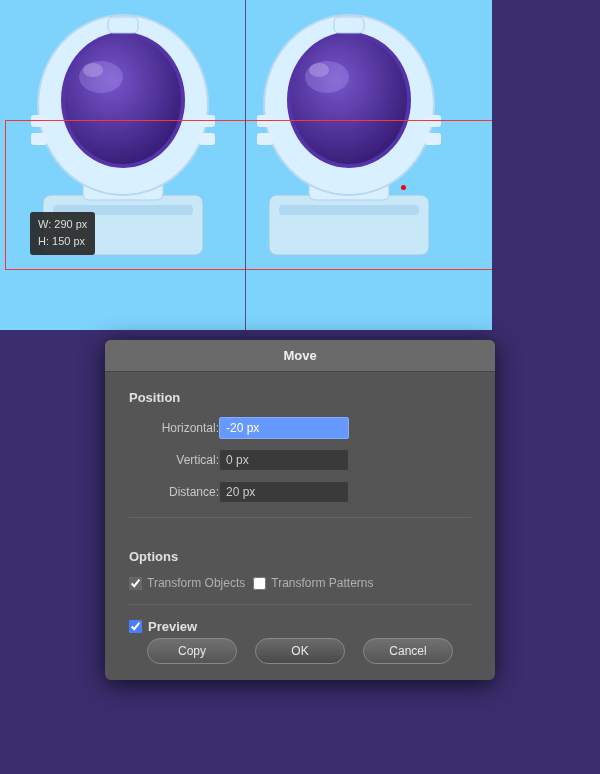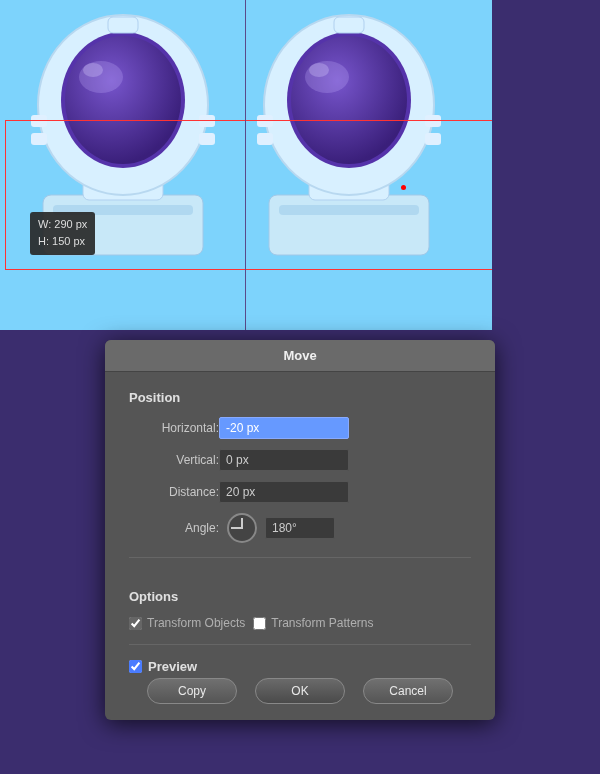--- a/index.html
+++ b/index.html
@@ -408,27 +408,20 @@
       <div class="form-row">
         <div class="form-label">Vertical:</div>
         <input class="form-input-dark" type="text" value="0 px" style="">
       </div>
 
       <div class="form-row">
         <div class="form-label">Distance:</div>
         <input class="form-input-dark" type="text" value="20 px" style="">
       </div>
 
-      <div class="angle-row">
-        <div class="angle-label">Angle:</div>
-        <div class="angle-dial">
-          <div class="dial-line"></div>
-        </div>
-        <input class="angle-input" type="text" value="180°" style="">
-      </div>
 
       <div class="divider"></div>
 
       <div class="options-section">
         <div class="section-label">Options</div>
         <div class="checkbox-row">
           <label class="checkbox-item">
             <input type="checkbox" checked="" style="">
             <span>Transform Objects</span>
           </label>

